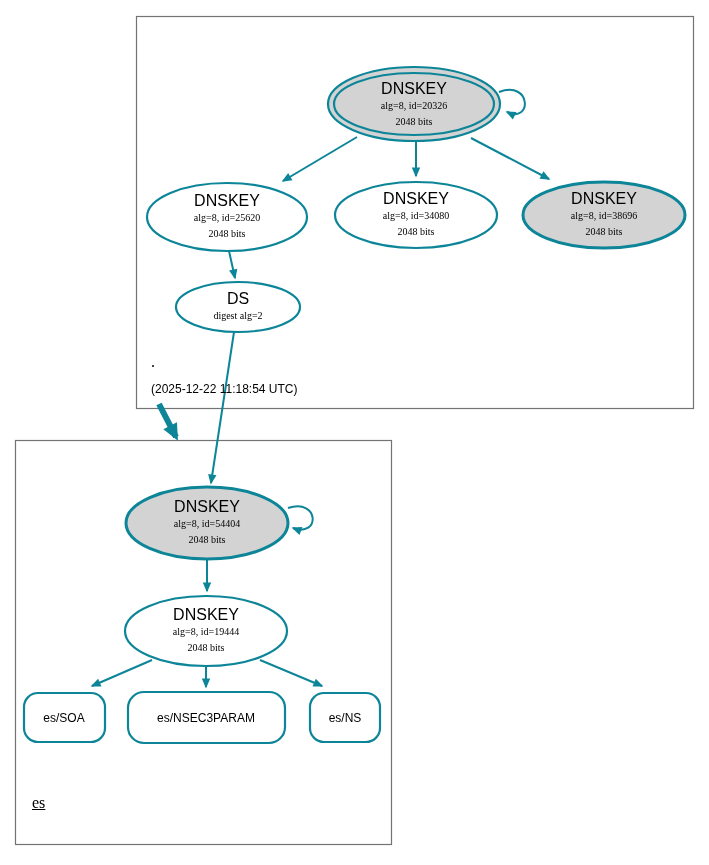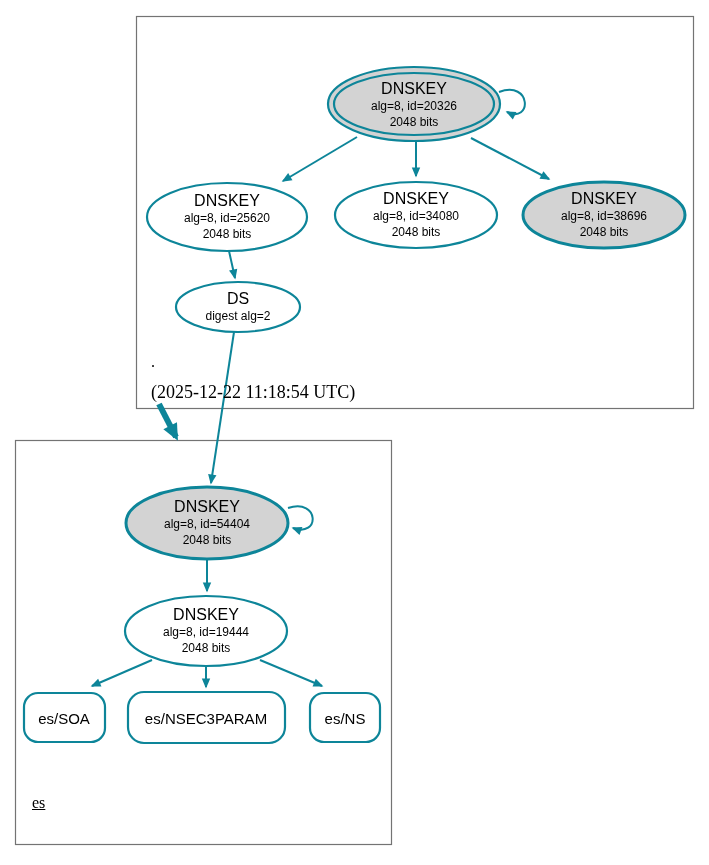--- a/index.html
+++ b/index.html
@@ -26,33 +26,33 @@
   .ellipse.gray{fill:var(--ksk-fill);}
   .ellipse.heavy{stroke-width:3;}
   .rrset{fill:var(--node-fill);stroke:var(--edge);stroke-width:2.2;}
   marker path{fill:var(--edge);}
 
   .nlabel{
     position:absolute;transform:translate(-50%,-50%);
     text-align:center;color:var(--text);white-space:nowrap;pointer-events:none;
   }
   .nlabel .t{display:block;font-size:16px;line-height:19px;font-family:"Liberation Sans","DejaVu Sans",sans-serif;}
-  .nlabel .d{display:block;font-size:12px;line-height:16px;font-family:Liberation Sans, sans-serif;}
+  .nlabel .d{display:block;font-size:10px;line-height:16px;font-family:Liberation Serif, serif;}
   .rlabel{
     position:absolute;transform:translate(-50%,-50%);
-    color:var(--text);font-size:15px;white-space:nowrap;pointer-events:none;
+    color:var(--text);font-size:12px;white-space:nowrap;pointer-events:none;
     font-family:"Liberation Sans","DejaVu Sans",sans-serif;
   }
   .zlabel{
     position:absolute;color:var(--text);white-space:nowrap;
     font-family:"Liberation Serif","DejaVu Serif",serif;font-size:16px;
   }
   .zts{
     position:absolute;color:var(--text);white-space:nowrap;
-    font-family:Liberation Serif, serif;font-size:18px;
+    font-family:Liberation Sans, sans-serif;font-size:12px;
   }
 </style>
 </head>
 <body>
 
 <div id="stage">
 
   <svg width="709" height="865" viewBox="0 0 709 865">
     <defs>
       <marker id="ah" viewBox="0 0 10 10" refX="8.5" refY="5" markerWidth="12" markerHeight="10" orient="auto" markerUnits="userSpaceOnUse">

